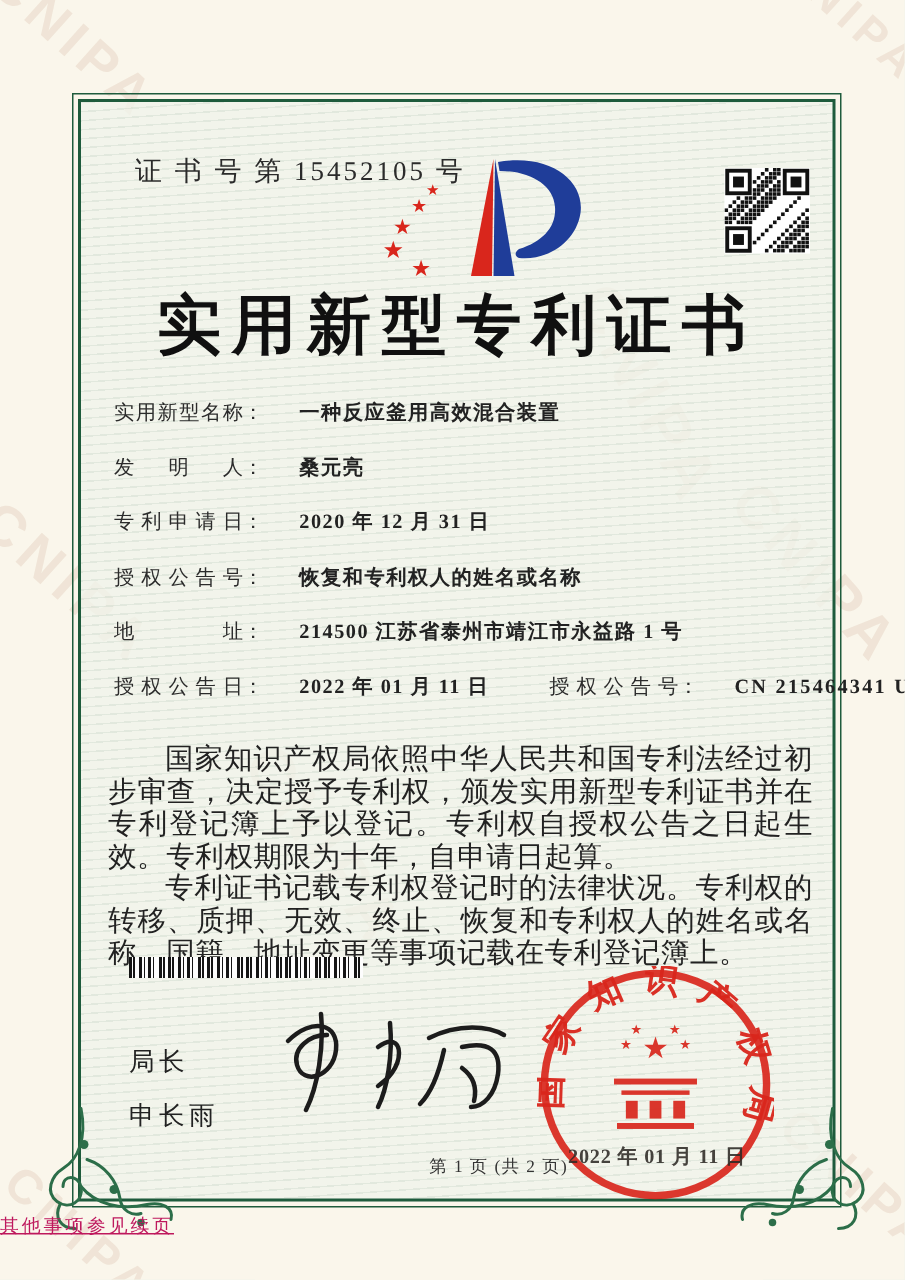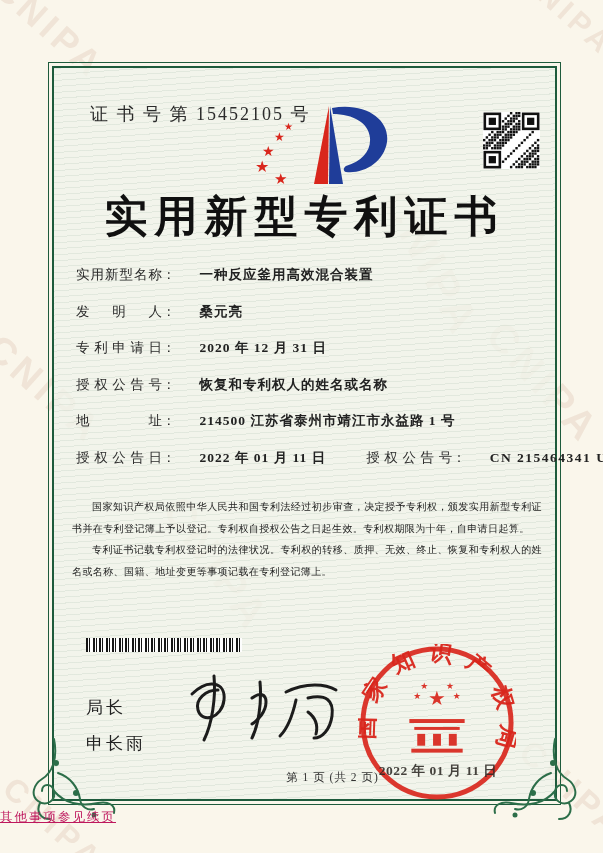--- a/index.html
+++ b/index.html
@@ -42,21 +42,21 @@
   .flabel{
     display:inline-block;width:86px;vertical-align:top;
     text-align:justify;text-align-last:justify;color:#2b2b2b;
   }
   .fcolon{color:#2b2b2b;}
   .fvalue{margin-left:24px;letter-spacing:1px;color:#222;font-weight:bold;}
   .fvalue.latin{letter-spacing:1.5px;}
   .grant-no{margin-left:40px;}
   .paras{
     position:absolute;left:18px;top:428px;width:470px;
-    font-size:10px;line-height:21.5px;text-align:justify;color:#222;
+    font-size:19px;line-height:21.5px;text-align:justify;color:#222;
   }
   .paras p{margin:0;text-indent:2em;letter-spacing:0.4px;}
   .barcode{
     position:absolute;left:32px;top:570px;width:156px;height:14px;
     background:repeating-linear-gradient(90deg,
       #151515 0 2px,#fdfdfd 2px 3px,
       #151515 3px 4px,#fdfdfd 4px 7px,
       #151515 7px 9px,#fdfdfd 9px 10px,
       #151515 10px 11px,#fdfdfd 11px 13px);
   }

